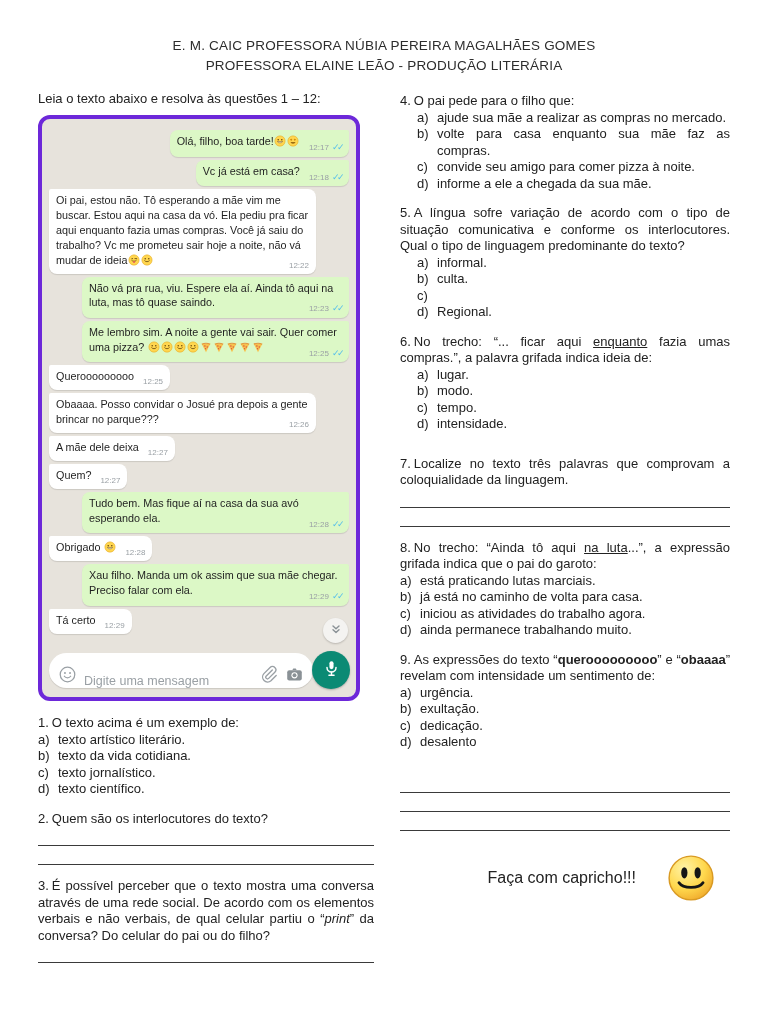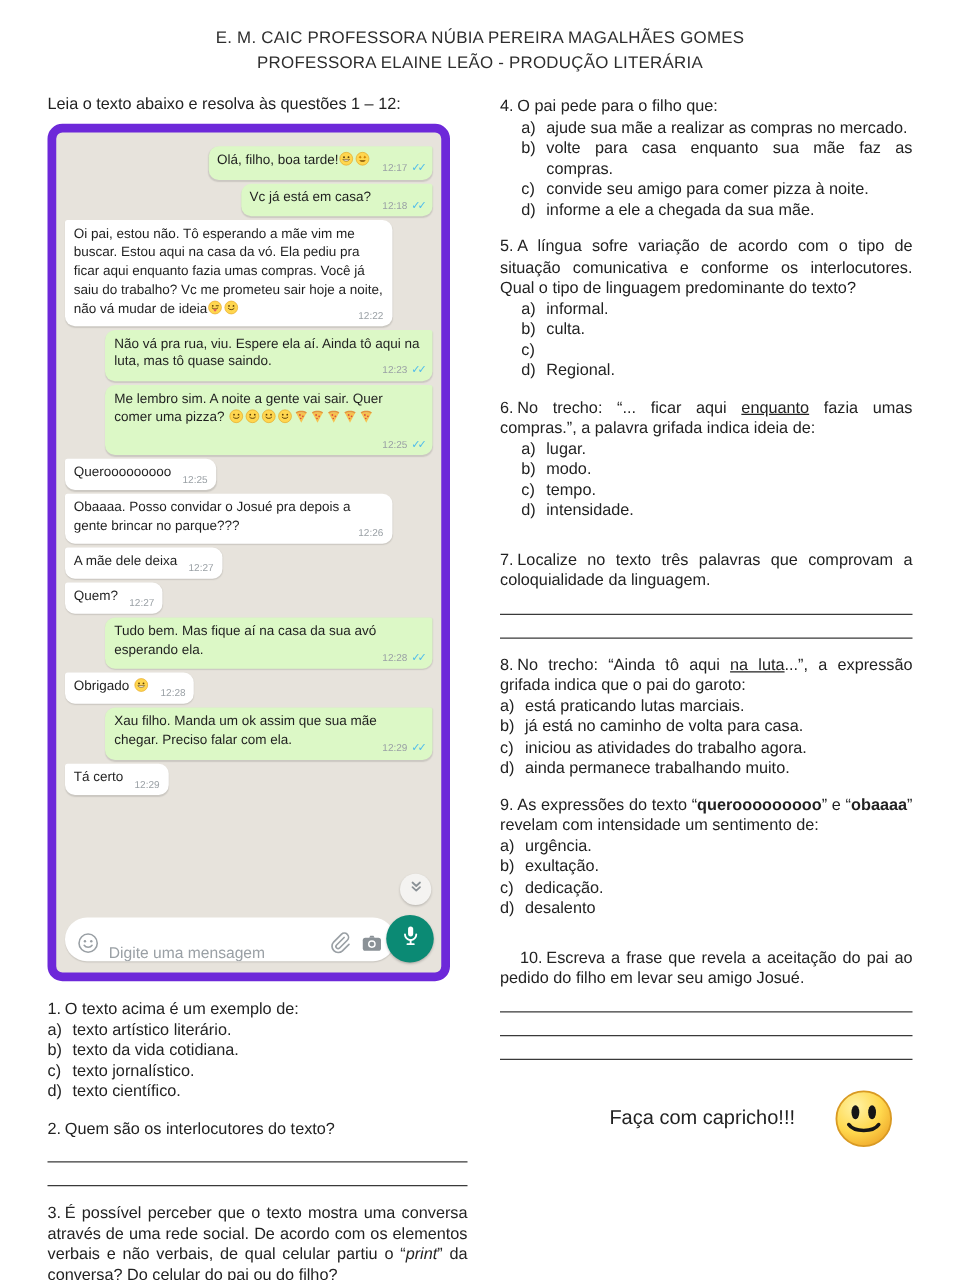--- a/index.html
+++ b/index.html
@@ -1,28 +1,28 @@
 <!DOCTYPE html>
 <html><head>
 <meta charset="utf-8">
 <style>
   * { margin:0; padding:0; box-sizing:border-box; }
   body { background:#fff; font-family:"Liberation Sans", sans-serif; color:#222; }
   .page { width:768px; height:1024px; background:#fff; position:relative; overflow:hidden; }
 
-  .header { text-align:center; padding-top:20px; font-size:13.5px; line-height:1.45; color:#2d2d2d; letter-spacing:.2px; }
+  .header { text-align:center; padding-top:36px; font-size:13.5px; line-height:1.45; color:#2d2d2d; letter-spacing:.2px; }
 
   .columns { display:flex; padding:0 38px; gap:26px; margin-top:16px; }
   .col-left { width:336px; flex:none; }
   .col-right { width:330px; flex:none; padding-top:2px; }
 
   .intro { font-size:13px; margin-bottom:9px; color:#222; }
 
   
-  .phone { width:322px; height:686px; border:7px solid #6d28d9; border-radius:12px;
+  .phone { width:322px; height:586px; border:4px solid #6d28d9; border-radius:12px;
            background:#e7e3dc; position:relative; padding:8px 7px 52px 7px; overflow:hidden; }
   .msg-row { display:flex; margin:3px 0; }
   .msg-row.sent { justify-content:flex-end; }
   .bubble { max-width:89%; padding:4px 7px 3px 7px; border-radius:8px; font-size:10.8px;
             line-height:1.38; color:#1f1f1f; box-shadow:0 1px 1px rgba(0,0,0,.12); }
   .sent .bubble { background:#dcf8c6; border-top-right-radius:2px; }
   .received .bubble { background:#ffffff; border-top-left-radius:2px; }
   .bubble::after { content:""; display:block; clear:both; }
   .msg-meta { float:right; margin:7px 0 0 9px; font-size:8px; color:#9aa0a5; white-space:nowrap; }
   .ticks { color:#53bdeb; letter-spacing:-2.5px; font-size:9px; margin-left:3px; }
@@ -366,21 +366,20 @@
               <span class="opt-label">c)</span>
               <span class="opt-text">dedicação.</span>
             </div>
             <div class="opt">
               <span class="opt-label">d)</span>
               <span class="opt-text">desalento</span>
             </div>
           </div>
           <div class="q-gap"></div>
           <div class="question">
-            <div class="q-text" style="text-indent: 16px;"><span class="q-num">10.</span><span>Escreva a frase que revela a aceitação do pai  ao pedido do filho em levar seu amigo Josué.</span></div>
             <div class="blank"></div>
             <div class="blank"></div>
             <div class="blank"></div>
           </div>
         </div>
 
       <div class="footer">
         <span class="footer-text">Faça com capricho!!!</span>
         <span class="footer-smiley">
           <svg width="50" height="50" viewBox="0 0 48 48">

